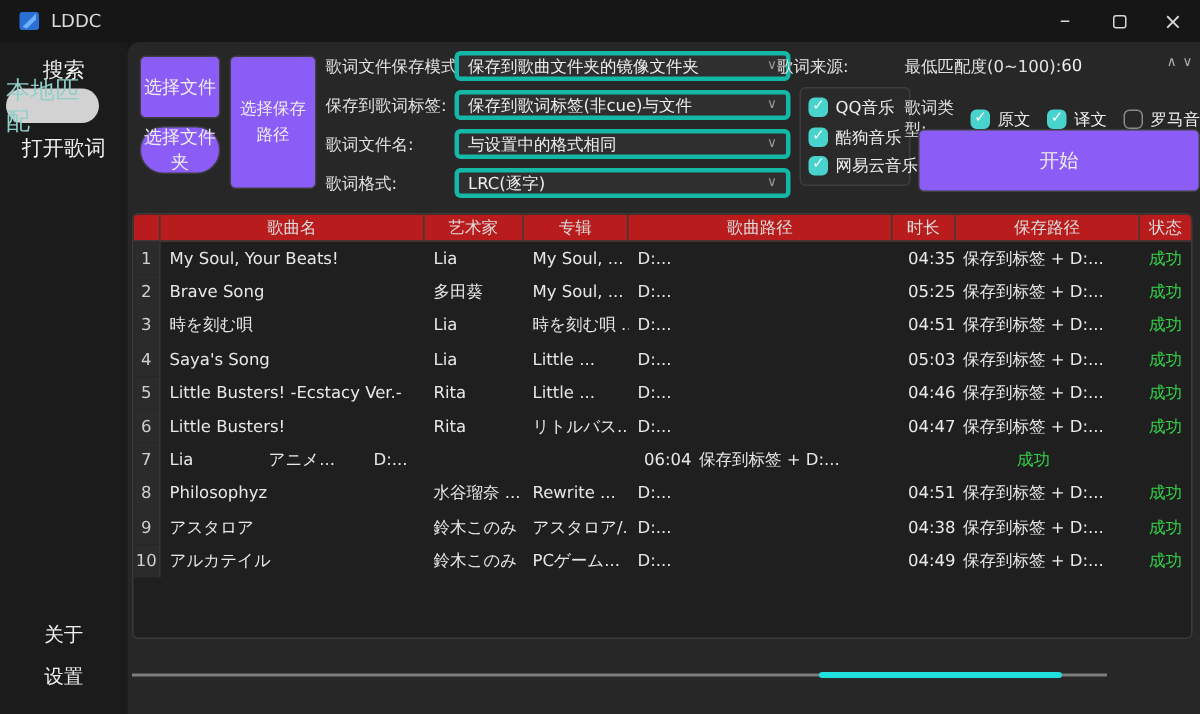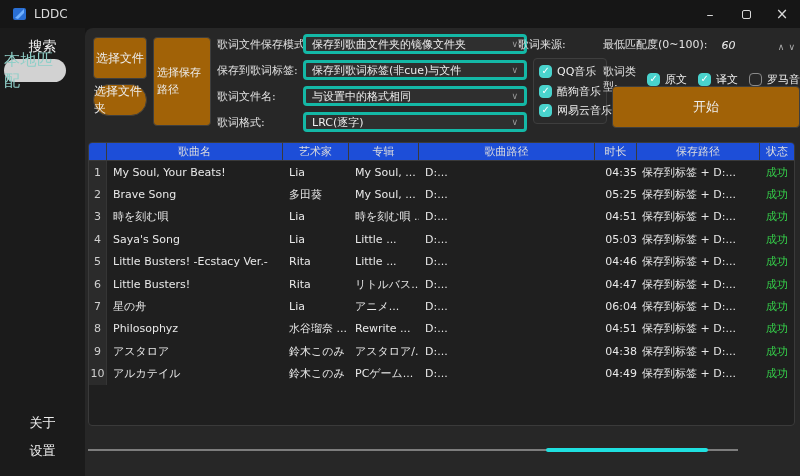--- a/index.html
+++ b/index.html
@@ -21,53 +21,53 @@
   .side-item { position:absolute; left:0; width:85px; text-align:center; font-size:14px; color:#f0f0f0; cursor:default; }
   .side-item.s0 { top:10px; }
   .side-item.s2 { top:62px; }
   .side-pill { position:absolute; left:4px; top:31px; width:62px; height:23px; background:#d2d2d2; border-radius:12px; display:flex; align-items:center; justify-content:center; font-size:16px; color:#8fcfc8; letter-spacing:.5px; }
   .side-item.about { top:auto; bottom:44px; font-size:13px; }
   .side-item.settings { top:auto; bottom:16px; font-size:13px; }
 
   
   .content { position:absolute; top:28px; left:85px; right:0; bottom:0; background:#272727; border-top-left-radius:8px; }
 
-  .btn { background:#a16207; border:1px solid #3e3e3e; border-radius:4px; color:#ededed; display:flex; align-items:center; justify-content:center; text-align:left; font-size:12px; cursor:default; }
+  .btn { background:#8b5cf6; border:1px solid #3e3e3e; border-radius:4px; color:#ededed; display:flex; align-items:center; justify-content:center; text-align:center; font-size:12px; cursor:default; }
   .btn-file   { position:absolute; left:8px;  top:9px;  width:54px; height:42px; }
   .btn-folder { position:absolute; left:8px;  top:56px; width:54px; height:32px;border-radius:19px; }
   .btn-save   { position:absolute; left:68px; top:9px;  width:58px; height:89px; font-size:11px; padding:0 3px; line-height:1.5; }
 
   .form { position:absolute; left:132px; top:6px; }
   .form-row { display:flex; align-items:center; height:20px; margin-bottom:6px; }
   .form-label { width:86px; font-size:11px; color:#e2e2e2; white-space:nowrap; }
   .dropdown { width:224px; height:20px; background:#2f2f2f; border:3px solid #14b8a6; border-radius:4px; display:flex; align-items:center; padding:0 6px; font-size:11px; color:#eeeeee; cursor:default; }
   .dropdown .dd-text { flex:1; white-space:nowrap; overflow:hidden; }
   .dropdown .chev { color:#9a9a9a; font-size:9px; margin-left:4px; }
 
   .src-label { position:absolute; left:433px; top:9px; font-size:11px; color:#e2e2e2; }
   .src-box { position:absolute; left:448px; top:30px; width:74px; height:66px; border:1px solid #3e3e3e; border-radius:4px; background:#2a2a2a; padding:5px 5px; display:flex; flex-direction:column; justify-content:space-between; }
 
   .cb { display:flex; align-items:center; gap:5px; font-size:11px; color:#ededed; cursor:default; white-space:nowrap; }
   .cb .box { width:13px; height:13px; border:1px solid #8a8a8a; border-radius:4px; background:transparent; flex:0 0 auto; position:relative; }
   .cb .box.checked { background:#49d3cd; border-color:#49d3cd; }
   .cb .box.checked::after { content:"✓"; position:absolute; left:1.5px; top:-1px; font-size:10px; color:#ffffff; }
 
-  .match-row { position:absolute; left:518px; top:9px; width:196px; display:flex; align-items:flex-end; }
+  .match-row { position:absolute; left:518px; top:9px; width:196px; display:flex; align-items:flex-start; }
   .match-label { font-size:11px; color:#e2e2e2; white-space:nowrap; }
-  .match-value { margin-left:14px; font-size:11px; color:#efefef; flex:1;font-style:italic; }
+  .match-value { margin-left:0; font-size:11px; color:#efefef; flex:1; }
   .spin { color:#b0b0b0; font-size:9px; letter-spacing:4px; }
 
   .type-row { position:absolute; left:518px; top:36px; display:flex; align-items:center; gap:11px; }
   .type-label { font-size:11px; color:#e2e2e2; }
 
   .btn-start { position:absolute; left:527px; top:58px; width:188px; height:42px; font-size:13px; }
 
   
   .table-panel { position:absolute; left:3px; top:114px; width:707px; height:284px; background:#1f1f1f; border:1px solid #3a3a3a; border-radius:4px; overflow:hidden; }
-  .thead { display:flex; height:18px; background:#1d4ed8; border-bottom:1px solid #3a3a3a; }
+  .thead { display:flex; height:18px; background:#b91c1c; border-bottom:1px solid #3a3a3a; }
   .th { font-size:11px; color:#dddddd; display:flex; align-items:center; justify-content:center; border-right:1px solid #3a3a3a; white-space:nowrap; overflow:hidden; }
   .th:last-child { border-right:none; }
   .tr { display:flex; height:22.4px; align-items:center; }
   .td { font-size:11px; color:#e8e8e8; white-space:nowrap; overflow:hidden; display:flex; align-items:center; height:100%; }
   .c-num    { width:18px; flex:0 0 auto; }
   .c-song   { width:176px; flex:0 0 auto; padding-left:6px; }
   .c-artist { width:66px; flex:0 0 auto; padding-left:6px; }
   .c-album  { width:70px; flex:0 0 auto; padding-left:6px; }
   .c-path   { width:176px; flex:0 0 auto; padding-left:6px; }
   .c-dur    { width:42px; flex:0 0 auto; justify-content:flex-end; }
@@ -94,20 +94,21 @@
   <div class="win-btn min">–</div>
   <div class="win-btn max">
       <span class="box"></span>
     </div>
   <div class="win-btn close">×</div>
 </div>
 
 <div class="sidebar">
   <div class="side-item s0">搜索</div>
   <div class="side-pill">本地匹配</div>
+  <div class="side-item s2">打开歌词</div>
   <div class="side-item about">关于</div>
   <div class="side-item settings">设置</div>
 </div>
 
 <div class="content">
 
   <div class="btn btn-file">选择文件</div>
   <div class="btn btn-folder">选择文件夹</div>
   <div class="btn btn-save">选择保存路径</div>
 
@@ -255,21 +256,20 @@
       <div class="td c-artist">Rita</div>
       <div class="td c-album">リトルバス...</div>
       <div class="td c-path">D:...</div>
       <div class="td c-dur">04:47</div>
       <div class="td c-save">保存到标签 + D:...</div>
       <div class="td c-status">成功</div>
     </div>
 
     <div class="tr">
       <div class="td c-num">7</div>
-      <div class="td c-song">星の舟</div>
       <div class="td c-artist">Lia</div>
       <div class="td c-album">アニメ...</div>
       <div class="td c-path">D:...</div>
       <div class="td c-dur">06:04</div>
       <div class="td c-save">保存到标签 + D:...</div>
       <div class="td c-status">成功</div>
     </div>
 
     <div class="tr">
       <div class="td c-num">8</div>

